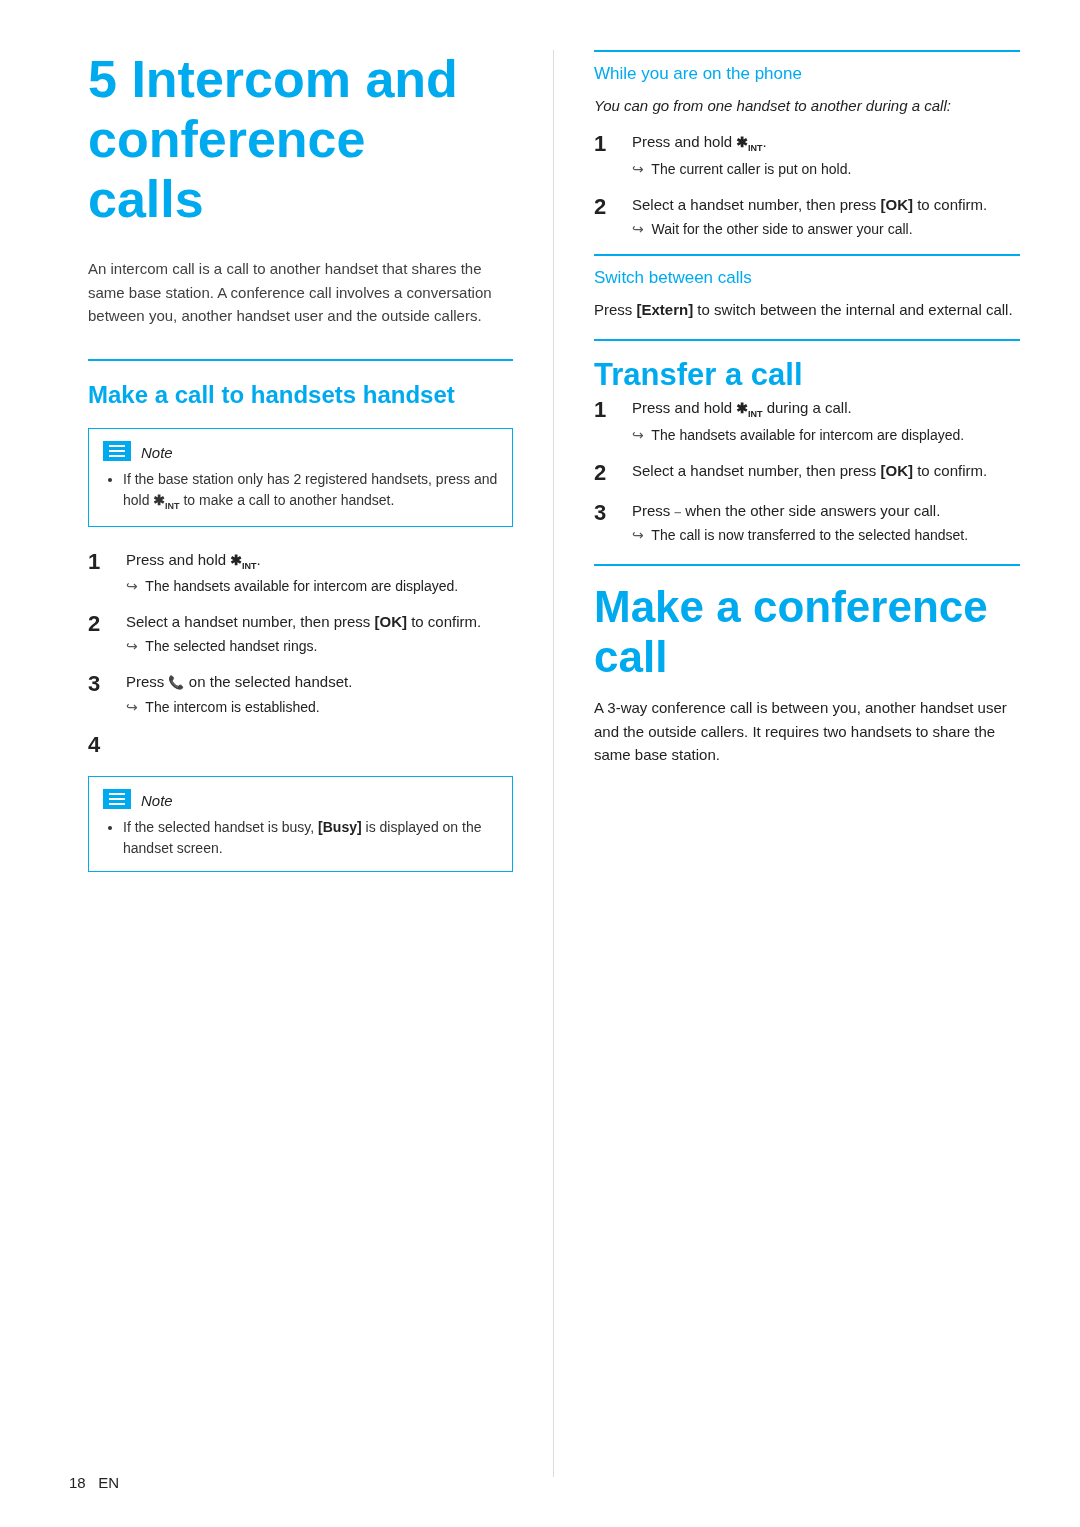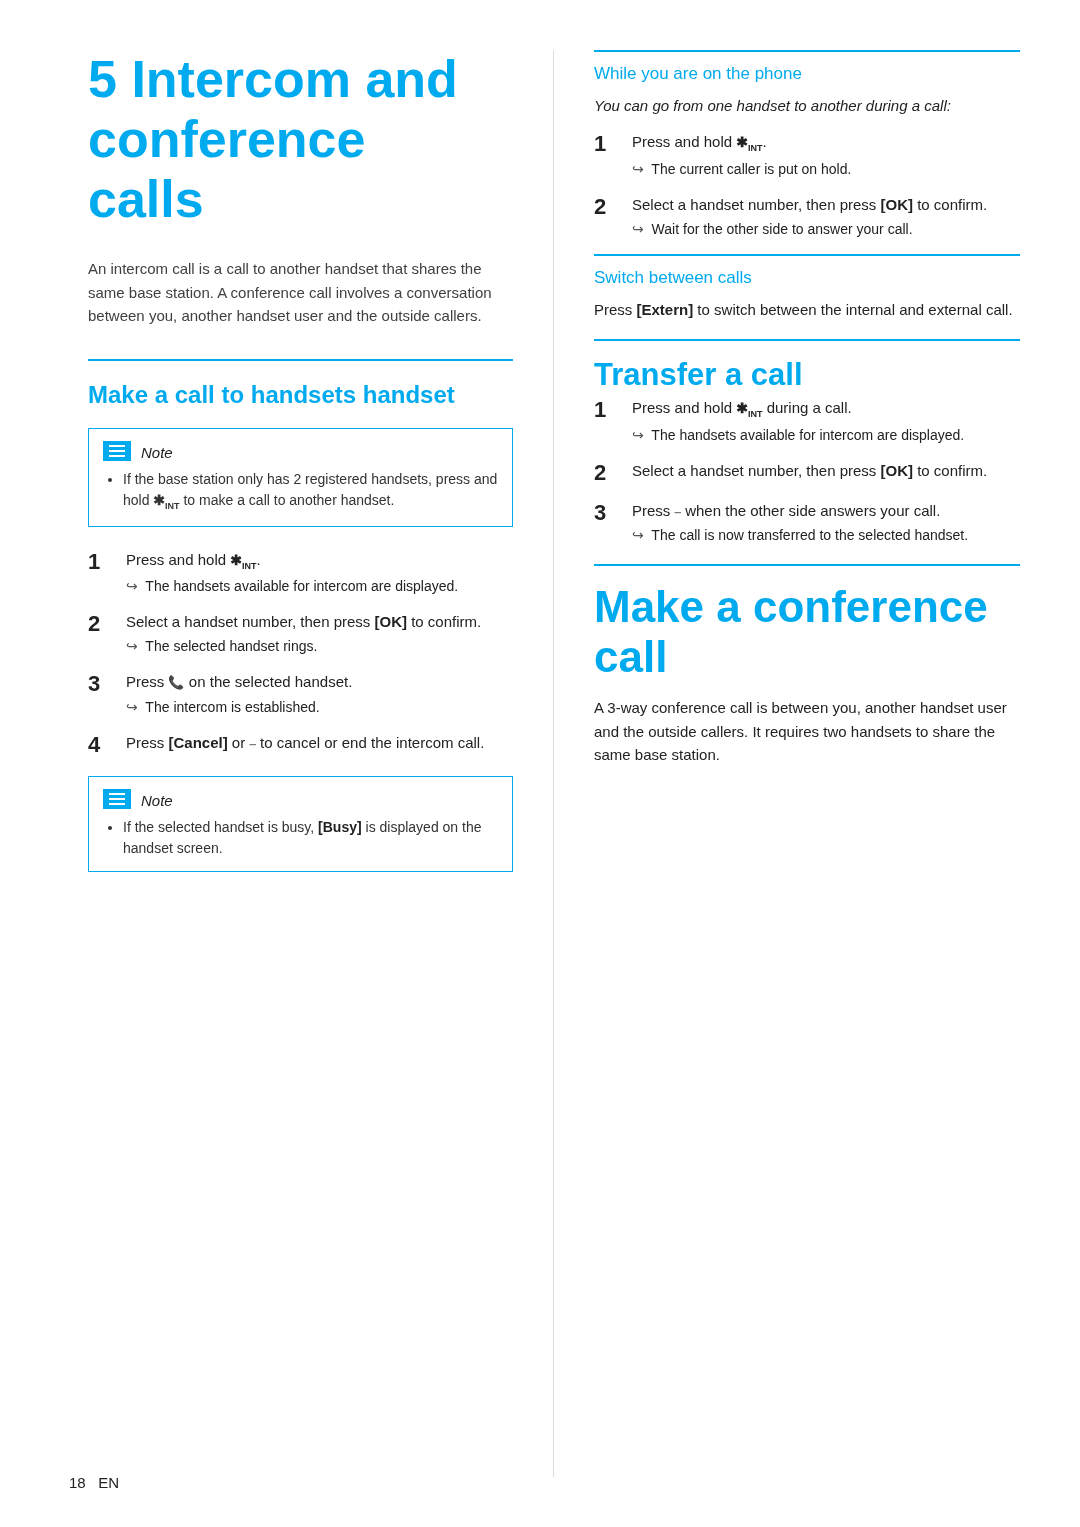--- a/index.html
+++ b/index.html
@@ -257,23 +257,20 @@
       <div class="step">
         <div class="step-num">3</div>
         <div class="step-content">
           Press <span class="phone-talk-icon">📞</span> on the selected handset.<br>
           <span class="step-arrow"><span class="arrow-sym">↪</span> The intercom is established.</span>
         </div>
       </div>
 
       <div class="step">
         <div class="step-num">4</div>
-        <div class="step-content">
-          Press <span class="key-symbol">[Cancel]</span> or <span class="phone-end-icon">⎯</span> to cancel or end the intercom call.
-        </div>
       </div>
 
       <div class="note-box" style="margin-top:18px;">
         <div class="note-header">
           <div class="note-icon">
             <div class="note-icon-lines">
               <span></span>
               <span></span>
               <span></span>
             </div>

